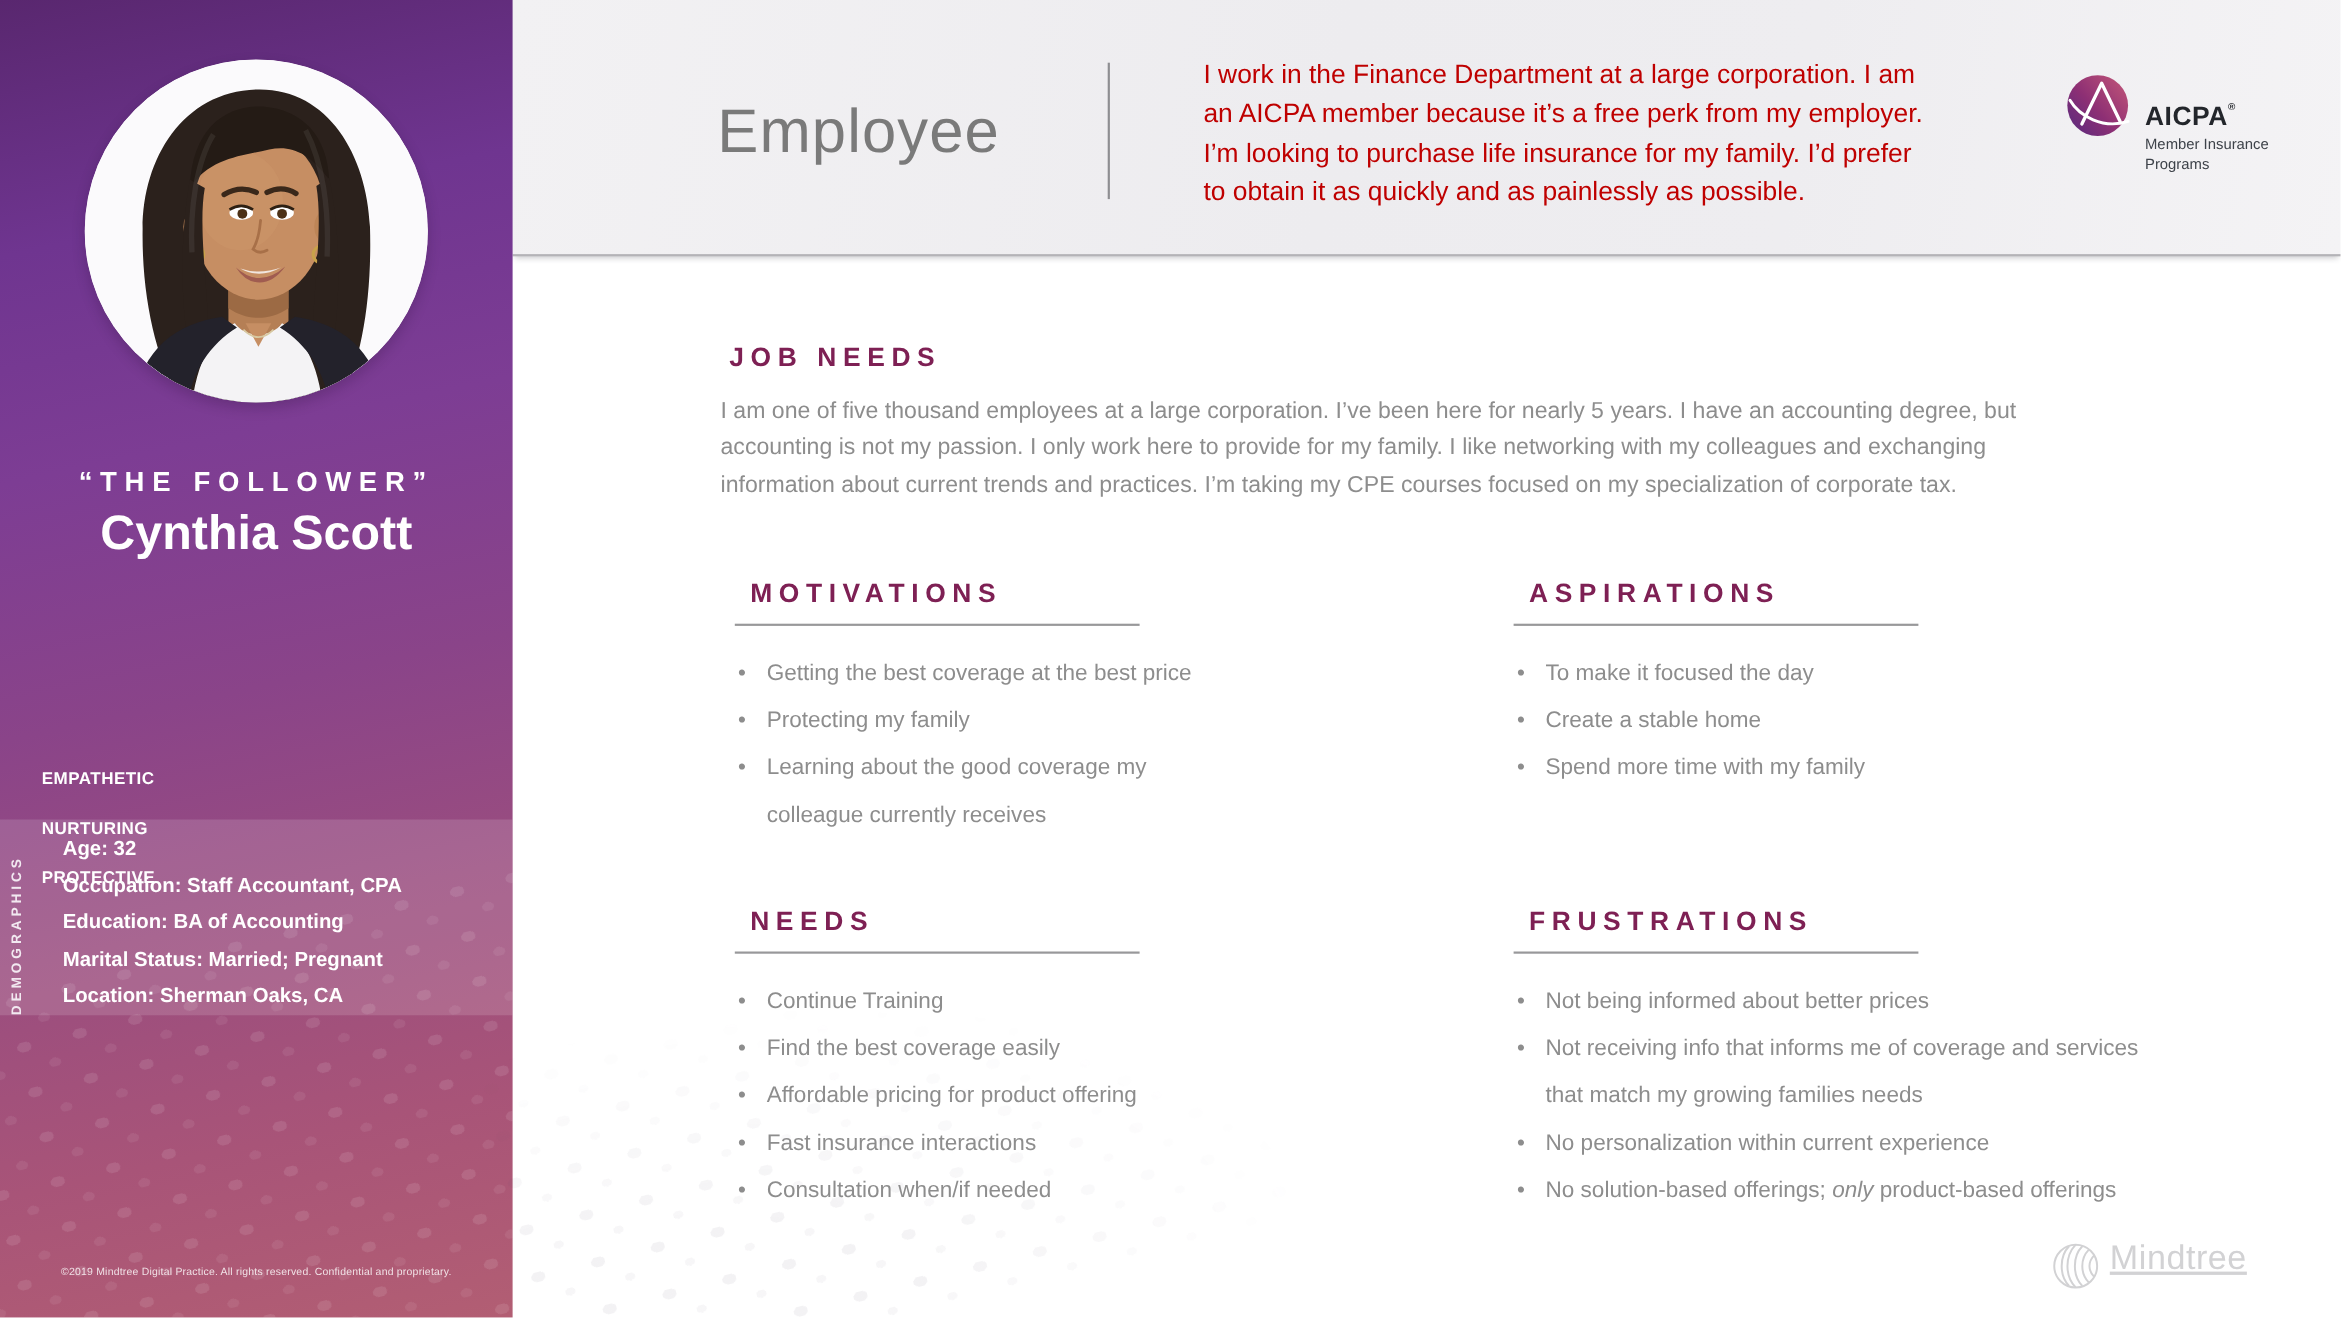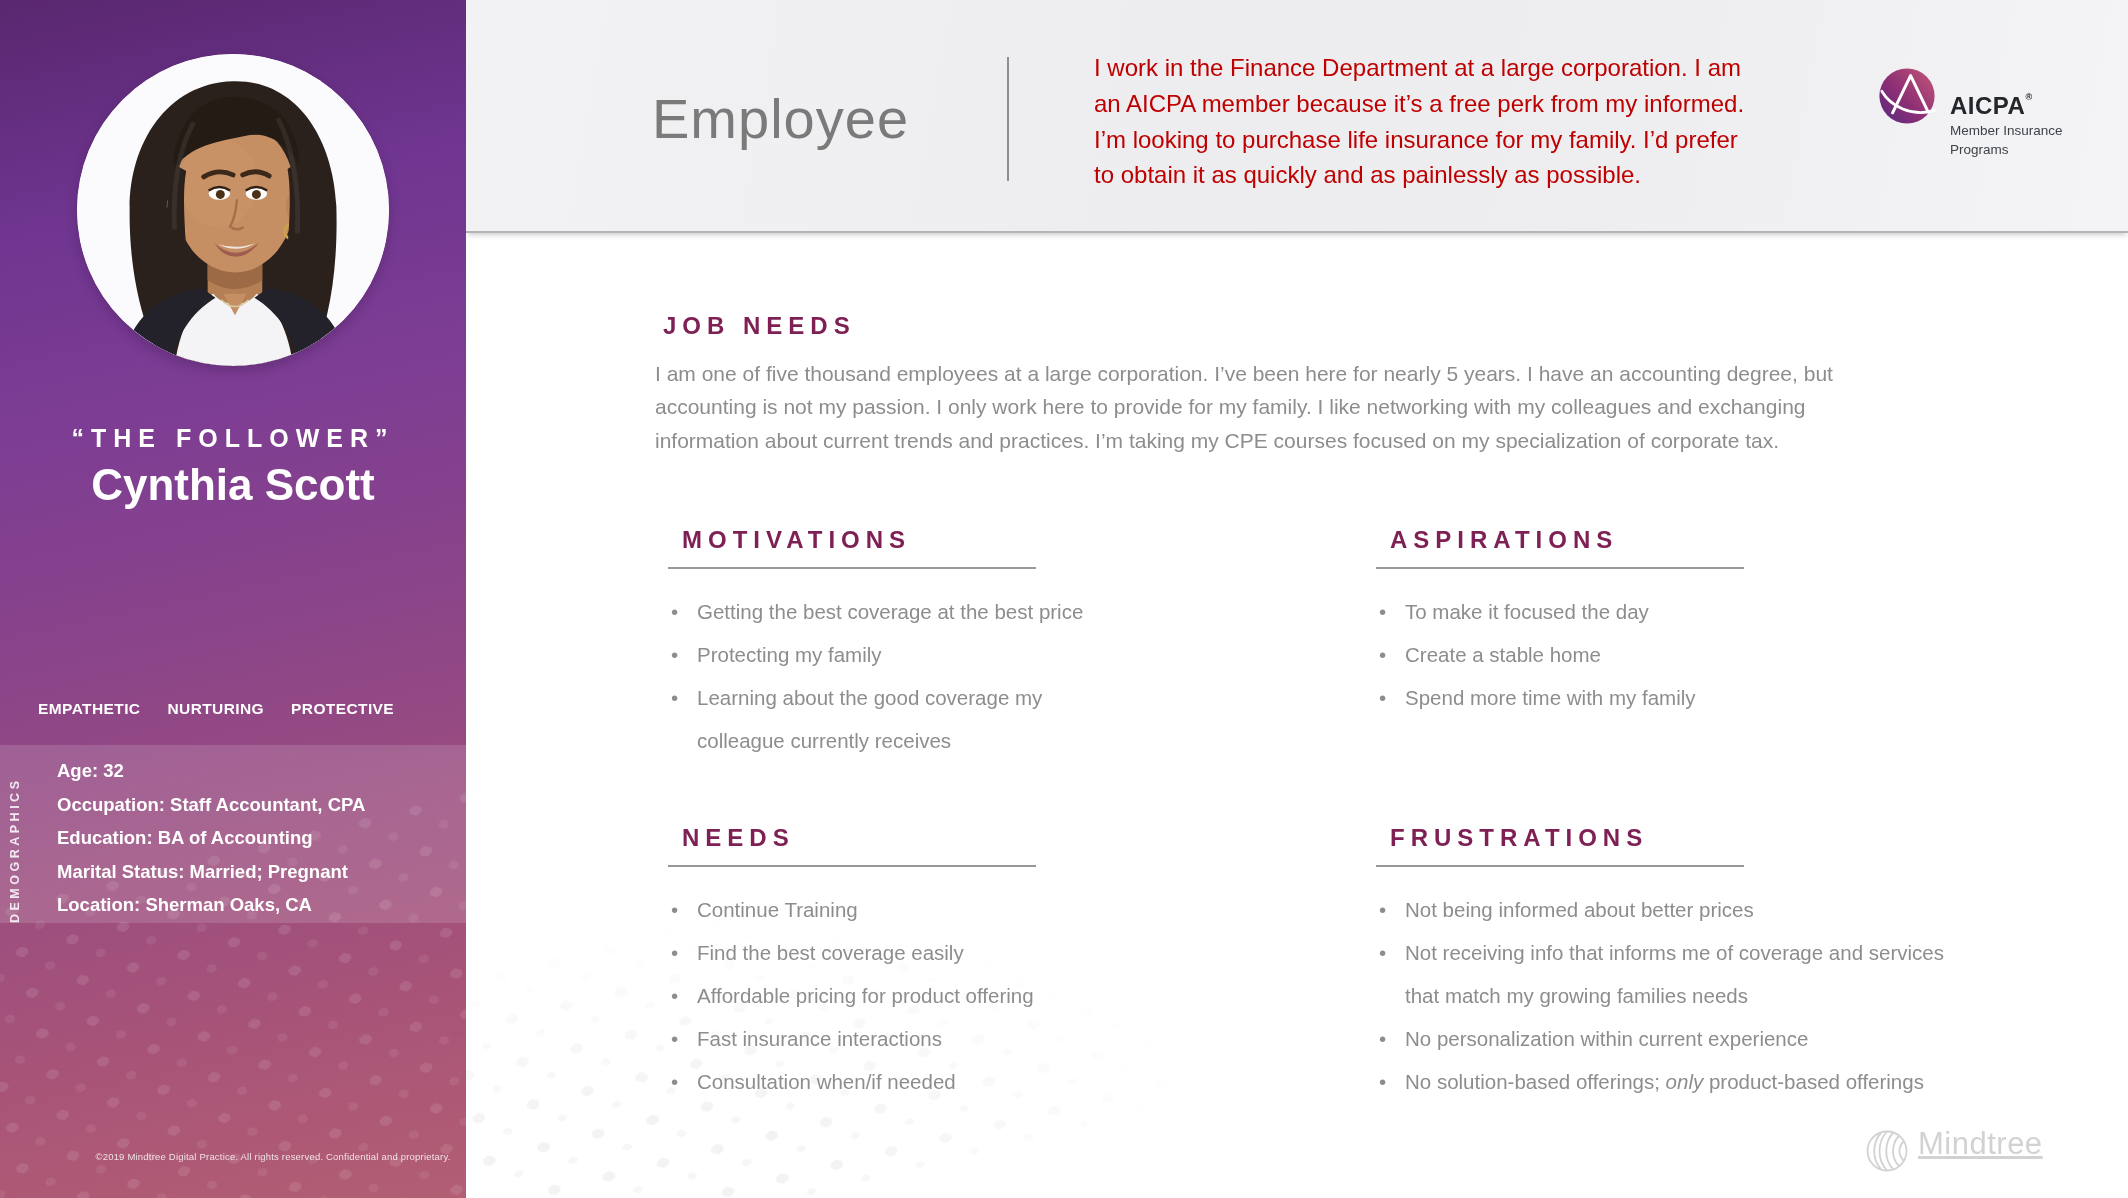--- a/index.html
+++ b/index.html
@@ -44,31 +44,31 @@
   }
   .photo-wrap{
     position:absolute;left:77px;top:54px;width:312px;height:312px;border-radius:50%;
     background:#fbfafc;box-shadow:0 5px 12px rgba(30,10,40,.22);overflow:hidden;
   }
   .nickname{position:absolute;left:0;top:424px;width:466px;text-align:center;
     font-size:25px;font-weight:700;letter-spacing:7px;color:#fff;}
   .persona-name{position:absolute;left:0;top:460px;width:466px;text-align:center;
     font-size:44px;font-weight:700;color:#fff;}
   .traits{position:absolute;left:38px;top:700px;display:flex;gap:27px;
-    font-size:15.5px;font-weight:700;letter-spacing:.4px;color:#fff;white-space:nowrap;}
+    font-size:15.5px;font-weight:700;letter-spacing:.4px;color:#fff;white-space:nowrap;flex-direction:column;}
   .demo-band{position:absolute;left:0;top:745px;width:466px;height:178px;
     background:rgba(255,255,255,.14);}
   .demo-vlabel{
     position:absolute;left:8px;top:0;height:178px;display:flex;align-items:center;
     writing-mode:vertical-rl;transform:rotate(180deg);
     font-size:12.5px;font-weight:700;letter-spacing:3.5px;color:#f2e9f1;
   }
   .demo-items{position:absolute;left:57px;top:9px;font-size:18.5px;font-weight:700;line-height:33.5px;color:#fff;white-space:nowrap;}
   .side-footer{position:absolute;left:0;top:1151px;width:466px;text-align:center;
-    font-size:9.5px;color:rgba(255,255,255,.82);letter-spacing:.2px;white-space:nowrap;margin-left:40px;}
+    font-size:9.5px;color:rgba(255,255,255,.82);letter-spacing:.2px;white-space:nowrap;}
   
   .white-dots{
     position:absolute;left:455px;top:845px;width:760px;height:353px;
     background-image:
       radial-gradient(11px 8px at 11px 8px, rgba(95,85,110,.075) 58%, transparent 60%),
       radial-gradient(8px 6px at 8px 6px, rgba(95,85,110,.05) 58%, transparent 60%);
     background-size:56px 44px,56px 44px;
     background-position:0 0,28px 22px;
     transform:rotate(-14deg);
     -webkit-mask-image:radial-gradient(110% 120% at 8% 100%, #000 35%, transparent 78%);
@@ -99,21 +99,21 @@
 </head>
 <body>
 
 <div id="stage">
 
   <div class="band"></div>
   <div class="persona-type">Employee</div>
   <div class="vdivider"></div>
   <div class="quote">
     <div>I work in the Finance Department at a large corporation. I am</div>
-    <div>an AICPA member because it’s a free perk from my informed.</div>
+    <div>an AICPA member because it’s a free perk from my employer.</div>
     <div>I’m looking to purchase life insurance for my family. I’d prefer</div>
     <div>to obtain it as quickly and as painlessly as possible.</div>
   </div>
 
   <div class="aicpa" style="width:200px;height:110px;text-decoration:underline;">
     <svg width="60" height="60" viewBox="0 0 100 100">
       <defs>
         <linearGradient id="gA" x1="0%" y1="90%" x2="95%" y2="5%">
           <stop offset="0%" stop-color="#5b2a7e"></stop>
           <stop offset="45%" stop-color="#8d2f74"></stop>

